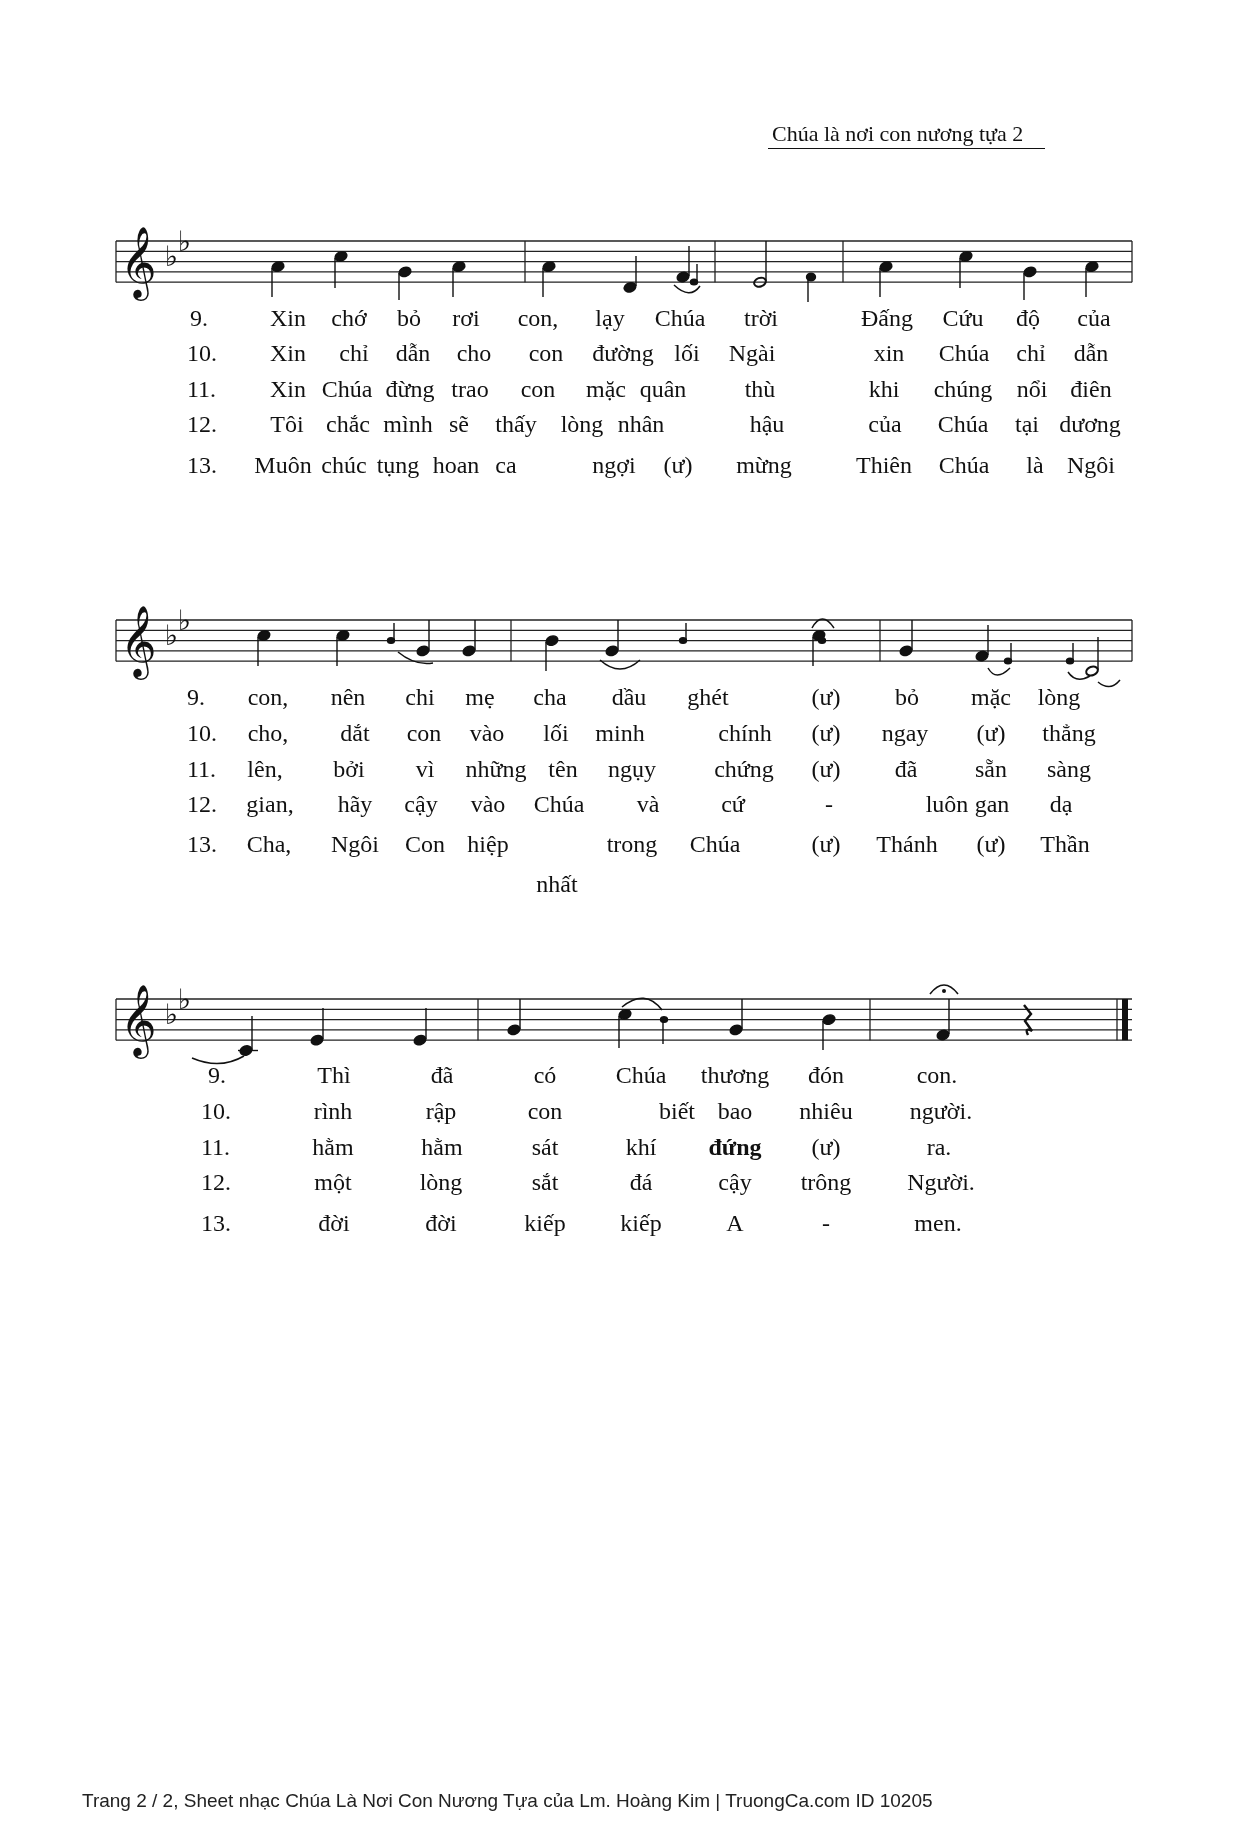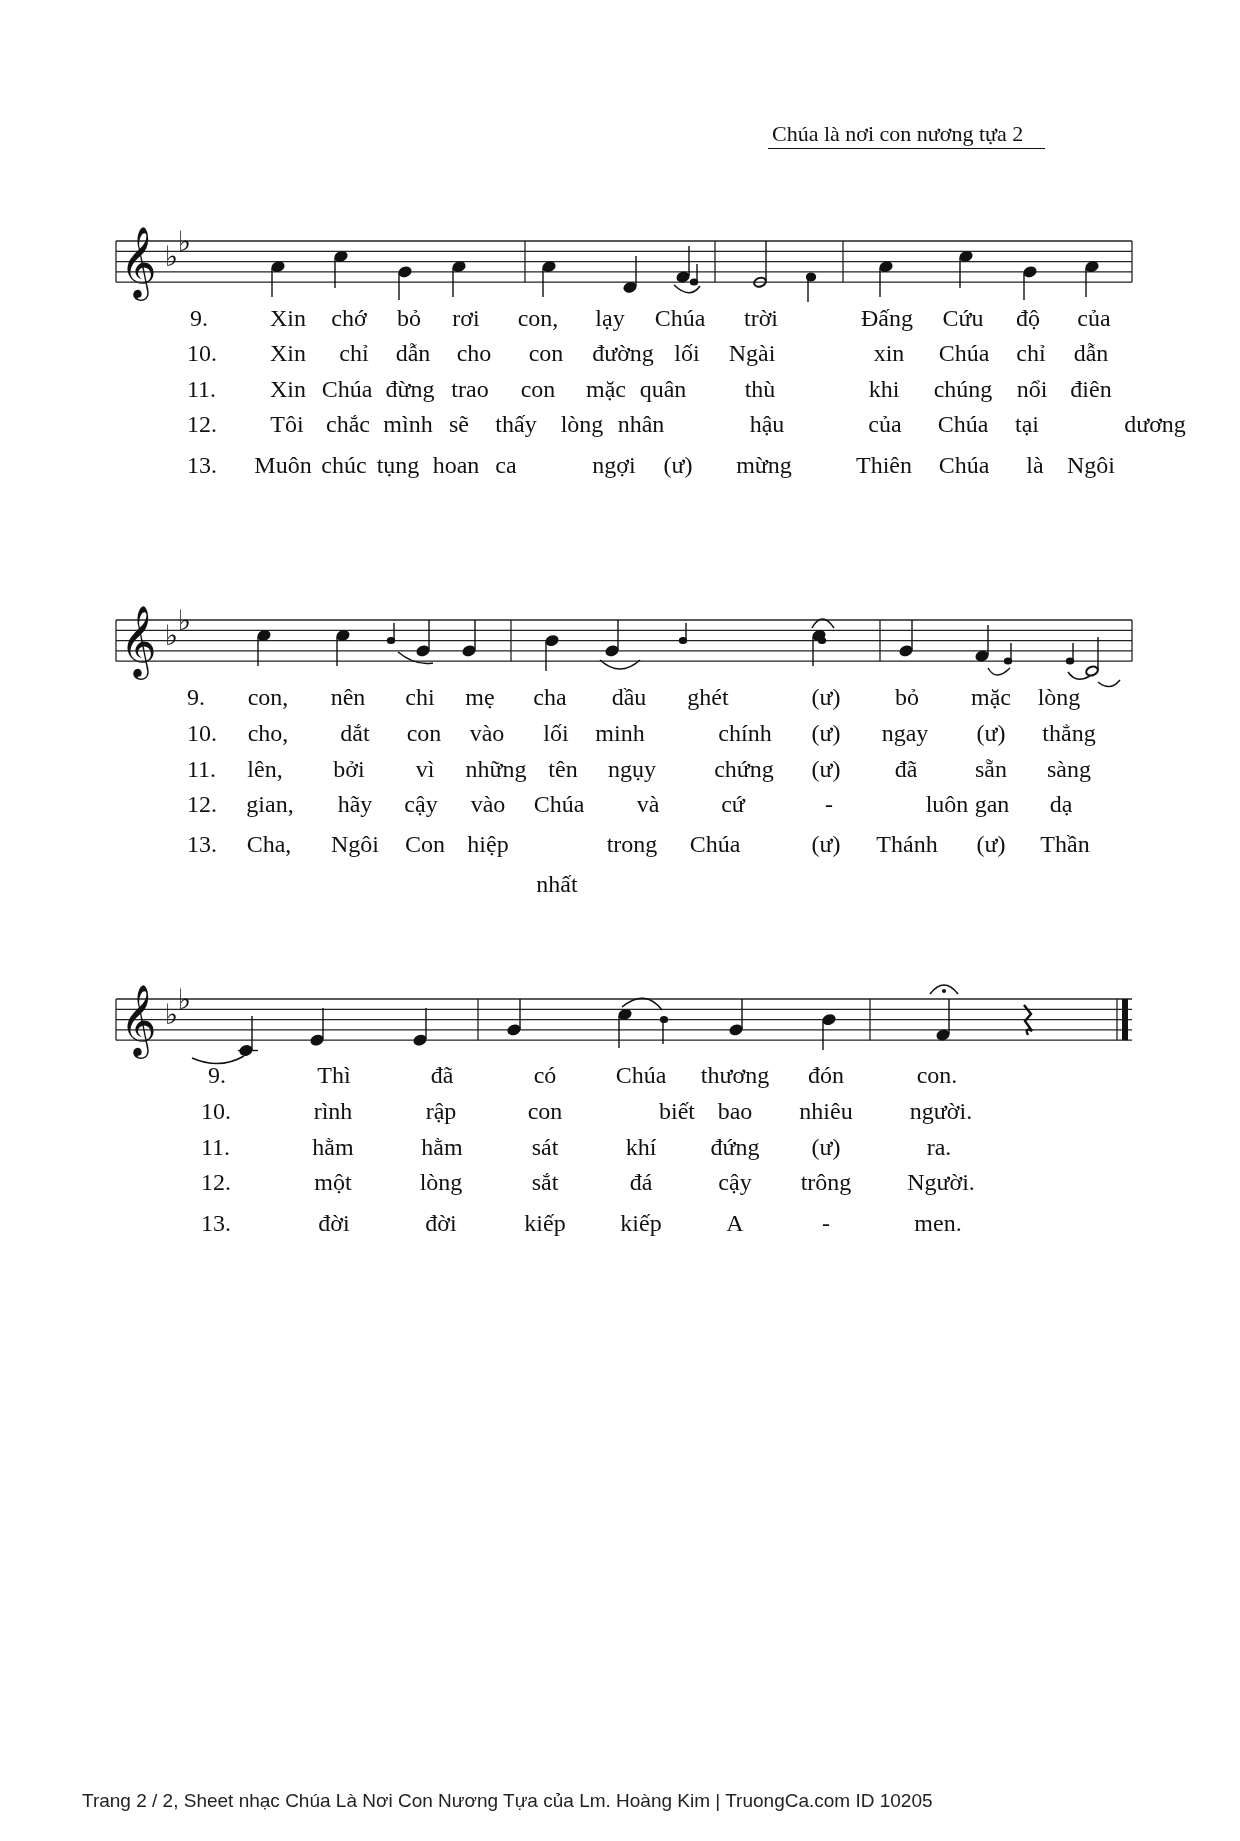--- a/index.html
+++ b/index.html
@@ -121,21 +121,21 @@
     <span style="left:348px;">chắc</span>
     <span style="left:408px;">mình</span>
     <span style="left:459px;">sẽ</span>
     <span style="left:516px;">thấy</span>
     <span style="left:582px;">lòng</span>
     <span style="left:641px;">nhân</span>
     <span style="left:767px;">hậu</span>
     <span style="left:885px;">của</span>
     <span style="left:963px;">Chúa</span>
     <span style="left:1027px;">tại</span>
-    <span style="left:1155px;">dương</span>
+    <span style="left:1090px;">dương</span>
   </div>
   <div class="lyric-row" style="top:450px;left:0;width:1240px;">
     <span class="verse-no" style="left:187px;">13.</span>
     <span style="left:283px;">Muôn</span>
     <span style="left:344px;">chúc</span>
     <span style="left:398px;">tụng</span>
     <span style="left:456px;">hoan</span>
     <span style="left:506px;">ca</span>
     <span style="left:614px;">ngợi</span>
     <span style="left:678px;">(ư)</span>
@@ -348,21 +348,21 @@
     <span style="left:735px;">bao</span>
     <span style="left:826px;">nhiêu</span>
     <span style="left:941px;">người.</span>
   </div>
   <div class="lyric-row" style="top:1132px;left:0;width:1240px;">
     <span class="verse-no" style="left:201px;">11.</span>
     <span style="left:333px;">hằm</span>
     <span style="left:442px;">hằm</span>
     <span style="left:545px;">sát</span>
     <span style="left:641px;">khí</span>
-    <span style="left:735px;">đứng</span>
+    <span style="left:735px;font-weight:bold;">đứng</span>
     <span style="left:826px;">(ư)</span>
     <span style="left:939px;">ra.</span>
   </div>
   <div class="lyric-row" style="top:1167px;left:0;width:1240px;">
     <span class="verse-no" style="left:201px;">12.</span>
     <span style="left:333px;">một</span>
     <span style="left:441px;">lòng</span>
     <span style="left:545px;">sắt</span>
     <span style="left:641px;">đá</span>
     <span style="left:735px;">cậy</span>

